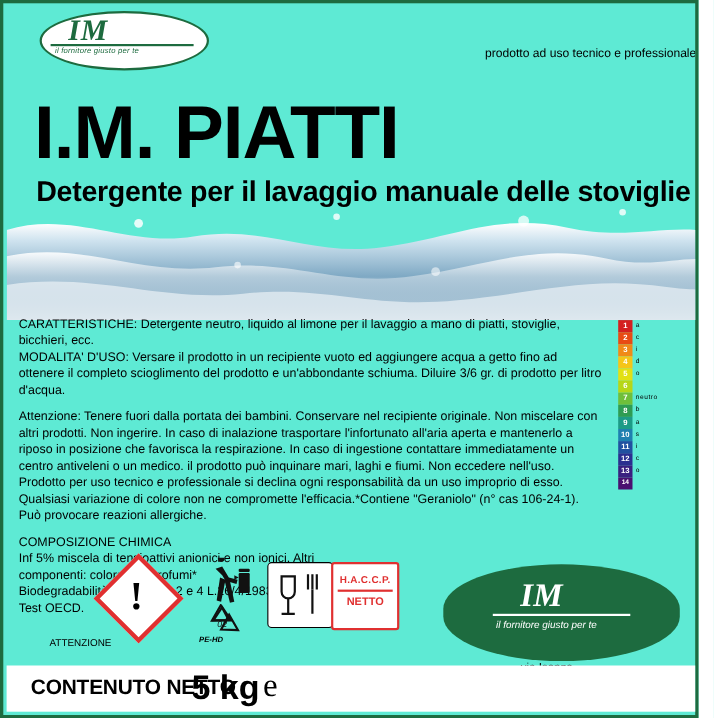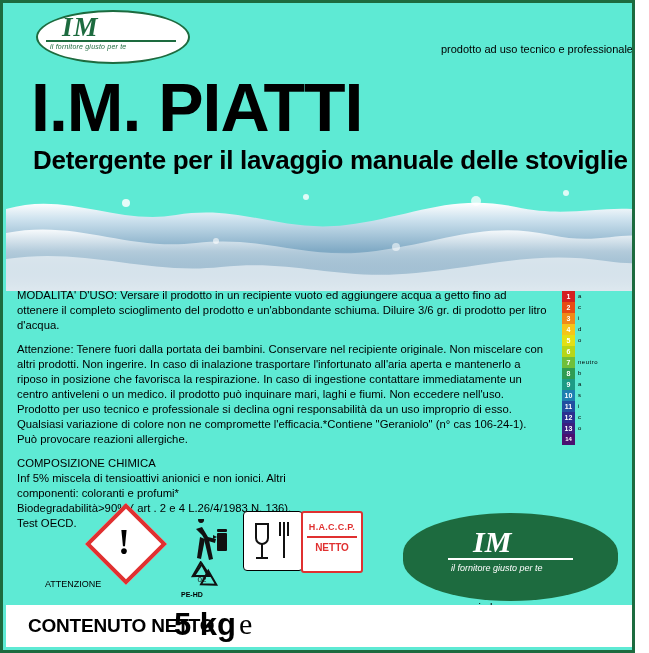--- a/index.html
+++ b/index.html
@@ -42,21 +42,21 @@
     letter-spacing:.2px;
   }
   .logo-bar{
     position:absolute;left:10px;top:30px;width:130px;height:2px;background:#1d6b3f;
   }
   .header-note{
     font-size:11px;color:#000;margin-right:16px;margin-top:26px;
   }
   
   .title-area{
-    position:absolute;left:0;top:62px;width:643px;height:130px;
+    position:absolute;left:0;top:76px;width:643px;height:130px;
   }
   .main-title{
     position:absolute;left:28px;top:8px;
     font-family:"Liberation Sans", sans-serif;
     font-weight:bold;font-size:68px;line-height:1;
     letter-spacing:-1px;color:#000;
   }
   .subtitle{
     position:absolute;left:30px;top:80px;
     font-weight:bold;font-size:26px;color:#000;
@@ -210,20 +210,21 @@
       <circle cx="120" cy="22" r="4" fill="#ffffff" opacity="0.85"></circle>
       <circle cx="300" cy="16" r="3" fill="#ffffff" opacity="0.8"></circle>
       <circle cx="470" cy="20" r="5" fill="#ffffff" opacity="0.75"></circle>
       <circle cx="560" cy="12" r="3" fill="#ffffff" opacity="0.8"></circle>
       <circle cx="210" cy="60" r="3" fill="#ffffff" opacity="0.6"></circle>
       <circle cx="390" cy="66" r="4" fill="#ffffff" opacity="0.55"></circle>
     </svg>
   </div>
 
   <div class="body-text">
+    <p>CARATTERISTICHE: Detergente  neutro,  liquido al limone per il lavaggio a mano di piatti, stoviglie, bicchieri, ecc.</p>
     <p>MODALITA'  D'USO: Versare il prodotto in un recipiente vuoto ed aggiungere acqua a getto fino ad ottenere il completo scioglimento del prodotto  e un'abbondante schiuma. Diluire 3/6 gr. di prodotto per litro d'acqua.</p>
     <div class="gap"></div>
     <p>Attenzione:  Tenere fuori dalla portata dei bambini. Conservare nel recipiente originale.  Non miscelare con altri prodotti. Non ingerire. In caso di inalazione  trasportare l'infortunato all'aria aperta e mantenerlo a riposo in posizione che favorisca la respirazione. In caso di ingestione contattare immediatamente un centro  antiveleni o un medico. il prodotto può inquinare mari, laghi e fiumi. Non eccedere nell'uso.  Prodotto per uso tecnico e professionale si declina ogni responsabilità da un uso improprio di esso. Qualsiasi variazione di colore non ne compromette l'efficacia.*Contiene "Geraniolo" (n° cas 106-24-1). Può provocare reazioni  allergiche.</p>
     <div class="gap"></div>
     <p>COMPOSIZIONE CHIMICA</p>
     <p>Inf 5%   miscela di tensioattivi anionici e non ionici. Altri</p>
     <p>componenti: coloranti e profumi*</p>
     <p>Biodegradabilità&gt;90%   ( art . 2 e 4 L.26/4/1983 N. 136).</p>
     <p>Test OECD.</p>
   </div>
@@ -288,21 +289,21 @@
   </div>
 
   <div class="picto-row">
 
     <div class="ghs">
       <div class="diamond"></div>
       <div class="excl">!</div>
     </div>
     <div class="attenzione">ATTENZIONE</div>
 
-    <div style="position:absolute;left:158px;top:14px;width:52px;height:86px;">
+    <div style="position:absolute;left:158px;top:2px;width:52px;height:86px;font-style:italic;">
       <svg width="52" height="44" viewBox="0 0 52 44">
         <g fill="#111">
           <path d="M22,4 a3,3 0 1,1 0.1,0 z"></path>
           <path d="M17,10 l6,-2 l6,10 l8,2 l-1,4 l-10,-3 l-3,-5 z"></path>
           <path d="M21,18 l5,2 l-4,20 l-4,-1 z"></path>
           <path d="M25,20 l5,1 l4,19 l-4,1 z"></path>
           <rect x="38" y="14" width="10" height="18" rx="1"></rect>
           <rect x="38" y="10" width="10" height="3" rx="1"></rect>
           <path d="M34,16 l4,2 l-4,2 z"></path>
         </g>

